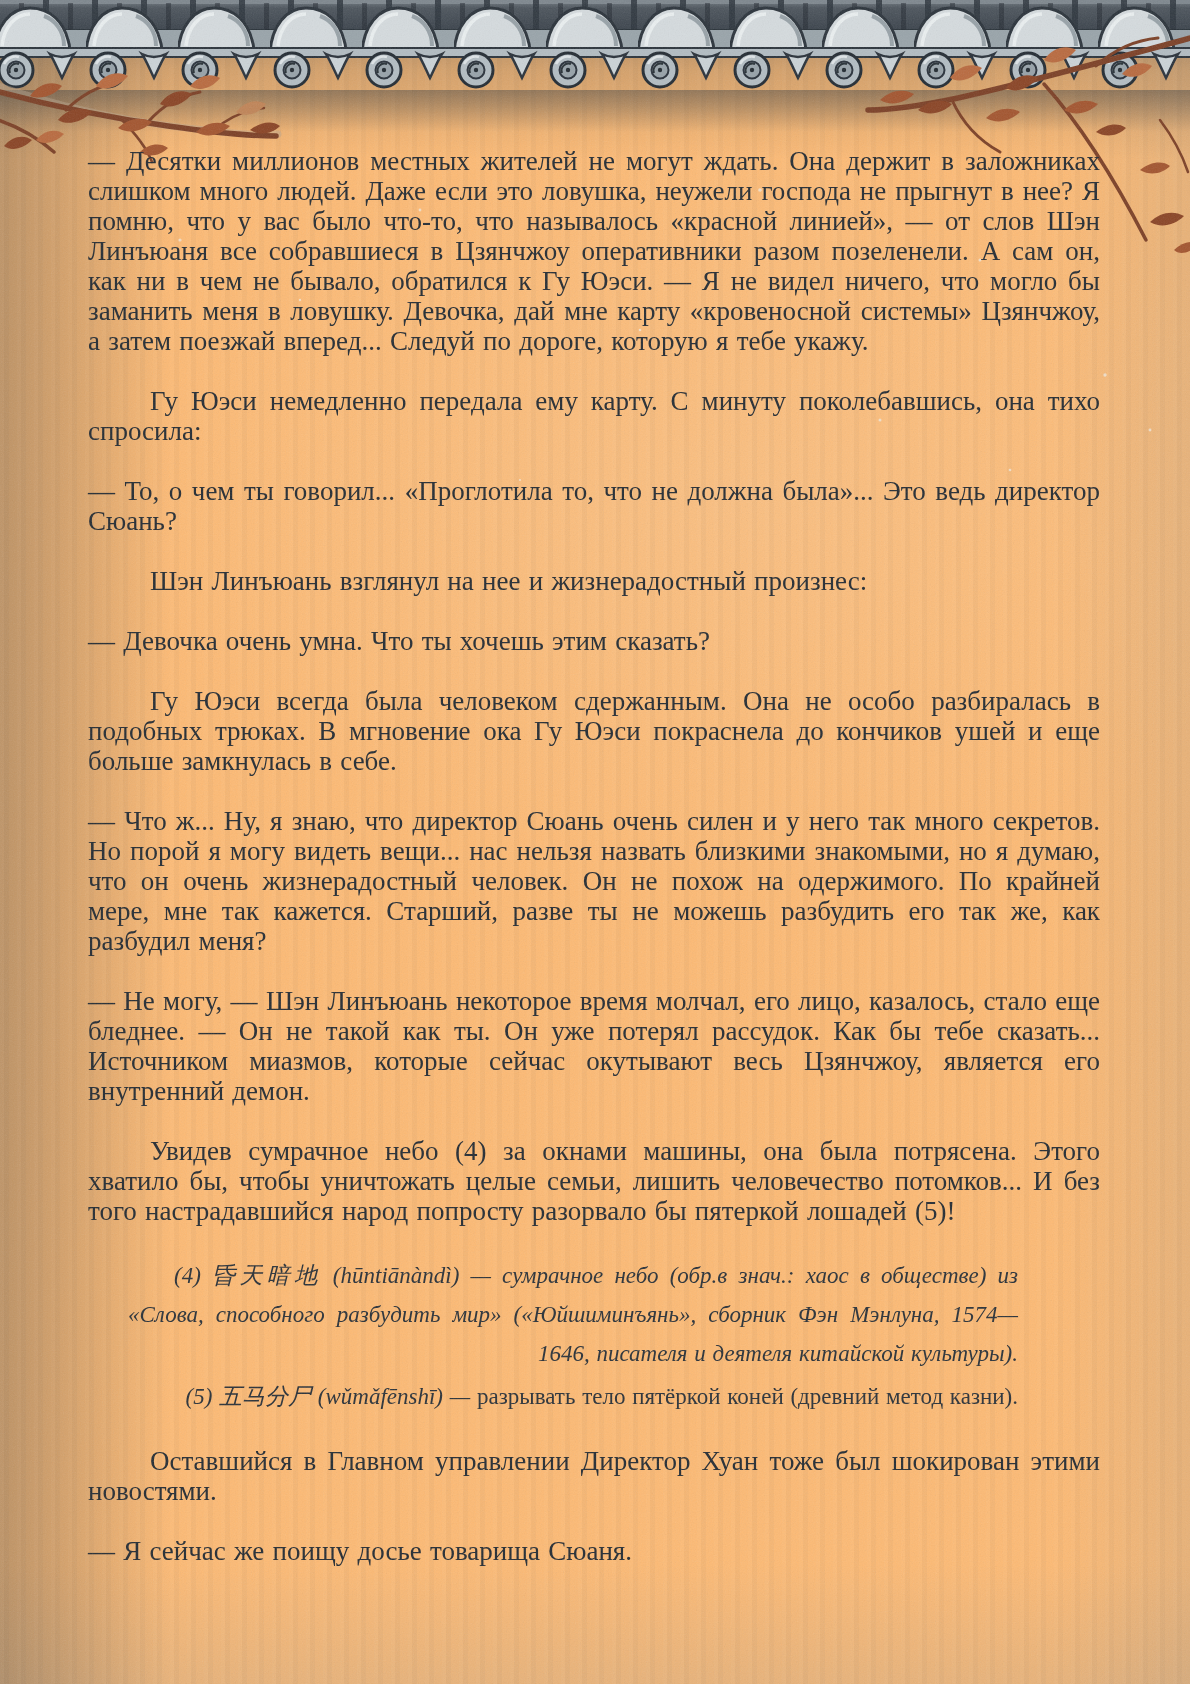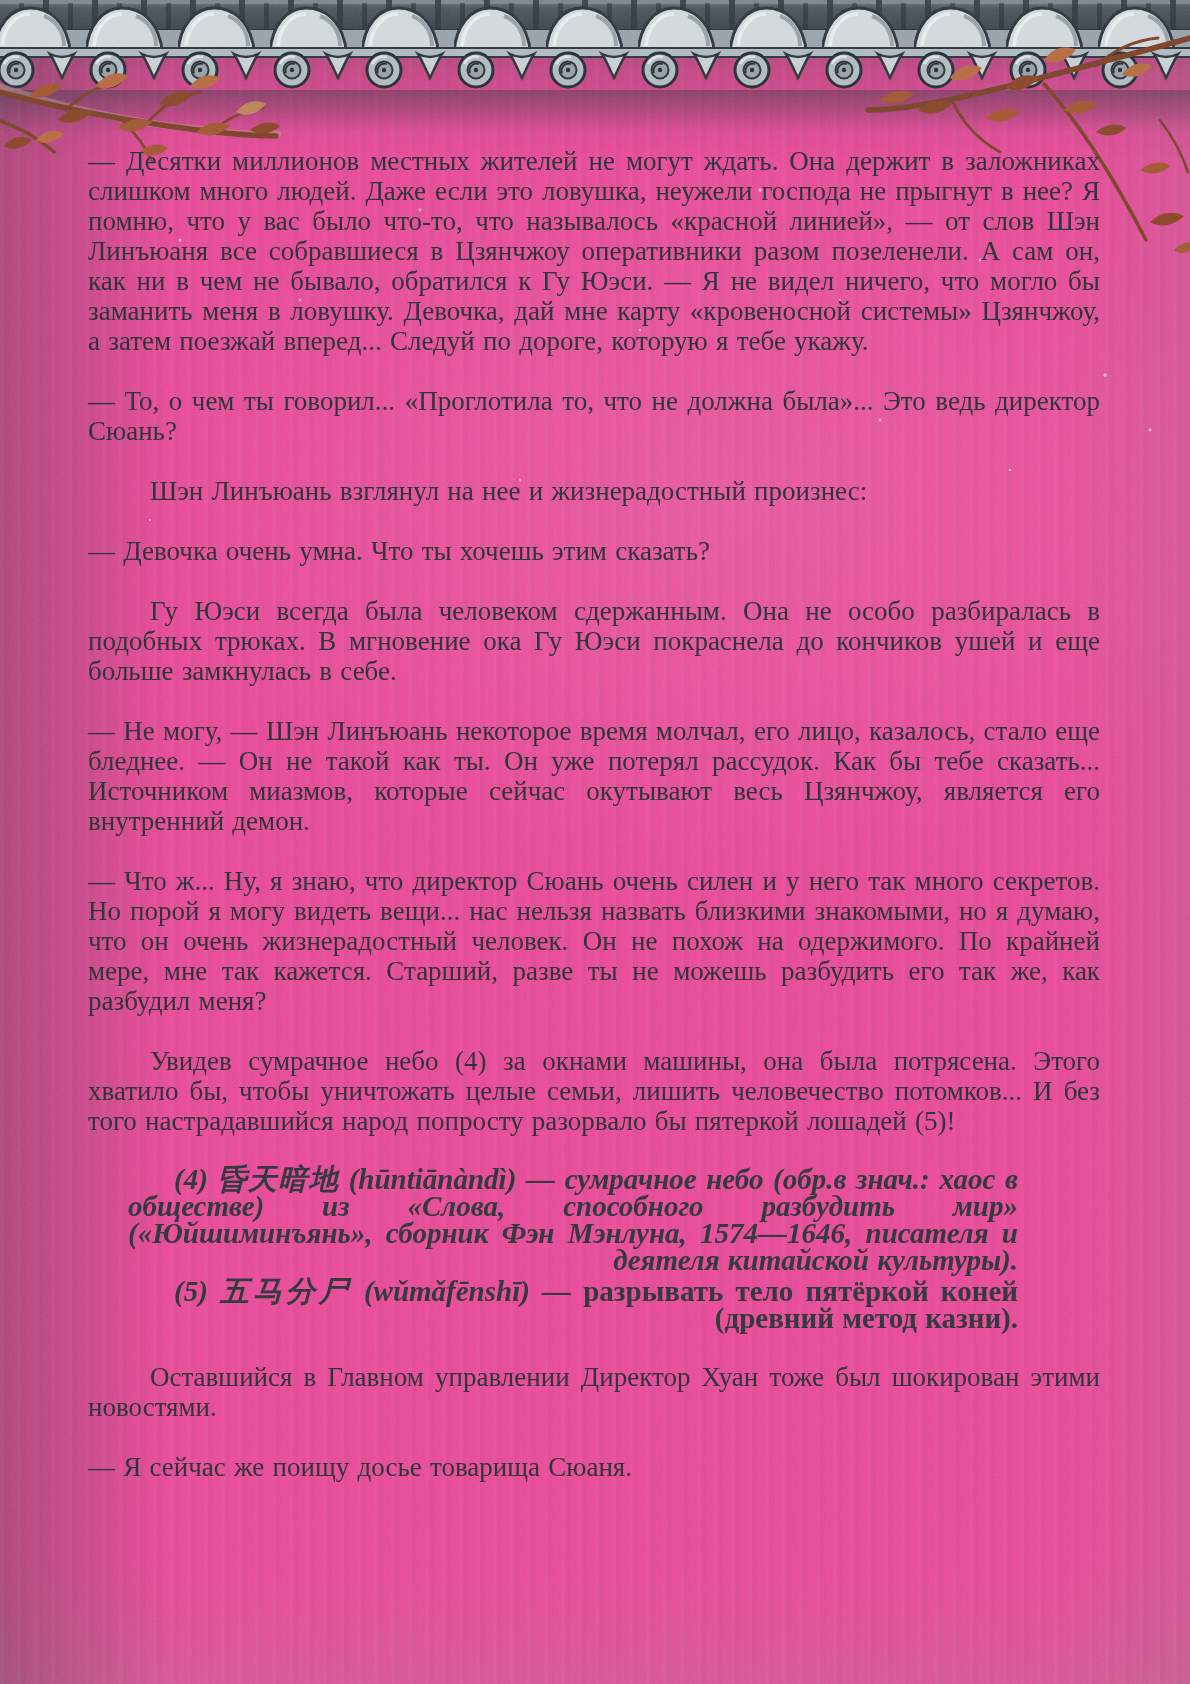--- a/index.html
+++ b/index.html
@@ -1,20 +1,20 @@
 <!DOCTYPE html>
 <html><head>
 <meta charset="utf-8">
 <style>
   html,body{margin:0;padding:0;background:#8e9496;}
   .page{
     position:relative;
     width:1190px;height:1684px;
     margin:0 auto;
-    background:#ec4899;
+    background:#fdba74;
     overflow:hidden;
     font-family:"Liberation Serif","DejaVu Serif",serif;
   }
   
   .page::before{
     content:"";
     position:absolute;inset:0;
     z-index:0;
     background:
       linear-gradient(180deg, rgba(50,58,64,.55) 0px, rgba(50,58,64,.20) 70px, rgba(50,58,64,0) 160px),
@@ -55,24 +55,24 @@
   }
   .para.first{margin-top:0;}
   .para.indent{text-indent:62px;}
   .para.dash{text-indent:0;}
 
   .footnotes{
     margin:30px 82px 0 40px;
   }
   .fn{
     margin:0;
-    font-size:29px;
-    line-height:27px;
+    font-size:23px;
+    line-height:39px;
     font-style:italic;
-    font-weight:bold;
+    font-weight:normal;
     color:#2a3138;
     text-align:justify;
     text-align-last:right;
     text-indent:46px;
     word-spacing:1px;
   }
   .fn + .fn{margin-top:4px;}
   .fn .roman{font-style:normal;}
 </style>
 </head>
@@ -186,26 +186,27 @@
         <circle cx="1010" cy="470" r="1.3"></circle>
       <circle cx="150" cy="520" r="1.2"></circle>
         <circle cx="520" cy="480" r="1.1"></circle>
       <circle cx="720" cy="250" r="1.2"></circle>
         <circle cx="840" cy="300" r="1.0"></circle>
     </g>
   </svg>
 
   <main class="content">
     <p class="para dash first">— Десятки миллионов местных жителей не могут ждать. Она держит в заложниках слишком много людей. Даже если это ловушка, неужели господа не прыгнут в нее? Я помню, что у вас было что-то, что называлось «красной линией», — от слов Шэн Линъюаня все собравшиеся в Цзянчжоу оперативники разом позеленели. А сам он, как ни в чем не бывало, обратился к Гу Юэси. — Я не видел ничего, что могло бы заманить меня в ловушку. Девочка, дай мне карту «кровеносной системы» Цзянчжоу, а затем поезжай вперед... Следуй по дороге, которую я тебе укажу.</p>
+    <p class="para indent">Гу Юэси немедленно передала ему карту. С минуту поколебавшись, она тихо спросила:</p>
     <p class="para dash">— То, о чем ты говорил... «Проглотила то, что не должна была»... Это ведь директор Сюань?</p>
     <p class="para indent">Шэн Линъюань взглянул на нее и жизнерадостный произнес:</p>
     <p class="para dash">— Девочка очень умна. Что ты хочешь этим сказать?</p>
     <p class="para indent">Гу Юэси всегда была человеком сдержанным. Она не особо разбиралась в подобных трюках. В мгновение ока Гу Юэси покраснела до кончиков ушей и еще больше замкнулась в себе.</p>
+    <p class="para dash">— Что ж... Ну, я знаю, что директор Сюань очень силен и у него так много секретов. Но порой я могу видеть вещи... нас нельзя назвать близкими знакомыми, но я думаю, что он очень жизнерадостный человек. Он не похож на одержимого. По крайней мере, мне так кажется. Старший, разве ты не можешь разбудить его так же, как разбудил меня?</p>
     <p class="para dash">— Не могу, — Шэн Линъюань некоторое время молчал, его лицо, казалось, стало еще бледнее. — Он не такой как ты. Он уже потерял рассудок. Как бы тебе сказать... Источником миазмов, которые сейчас окутывают весь Цзянчжоу, является его внутренний демон.</p>
-    <p class="para dash">— Что ж... Ну, я знаю, что директор Сюань очень силен и у него так много секретов. Но порой я могу видеть вещи... нас нельзя назвать близкими знакомыми, но я думаю, что он очень жизнерадостный человек. Он не похож на одержимого. По крайней мере, мне так кажется. Старший, разве ты не можешь разбудить его так же, как разбудил меня?</p>
     <p class="para indent">Увидев сумрачное небо (4) за окнами машины, она была потрясена. Этого хватило бы, чтобы уничтожать целые семьи, лишить человечество потомков... И без того настрадавшийся народ попросту разорвало бы пятеркой лошадей (5)!</p>
 
     <section class="footnotes">
       <p class="fn">(4) 昏天暗地 (hūntiānàndì) — сумрачное небо (обр.в знач.: хаос в обществе) из «Слова, способного разбудить мир» («Юйшиминъянь», сборник Фэн Мэнлуна, 1574—1646, писателя и деятеля китайской культуры).</p>
       <p class="fn"><span>(5) 五马分尸 (wǔmǎfēnshī) — </span><span class="roman">разрывать тело пятёркой коней (древний метод казни).</span></p>
     </section>
 
     <p class="para indent">Оставшийся в Главном управлении Директор Хуан тоже был шокирован этими новостями.</p>
     <p class="para dash">— Я сейчас же поищу досье товарища Сюаня.</p>
   </main>

